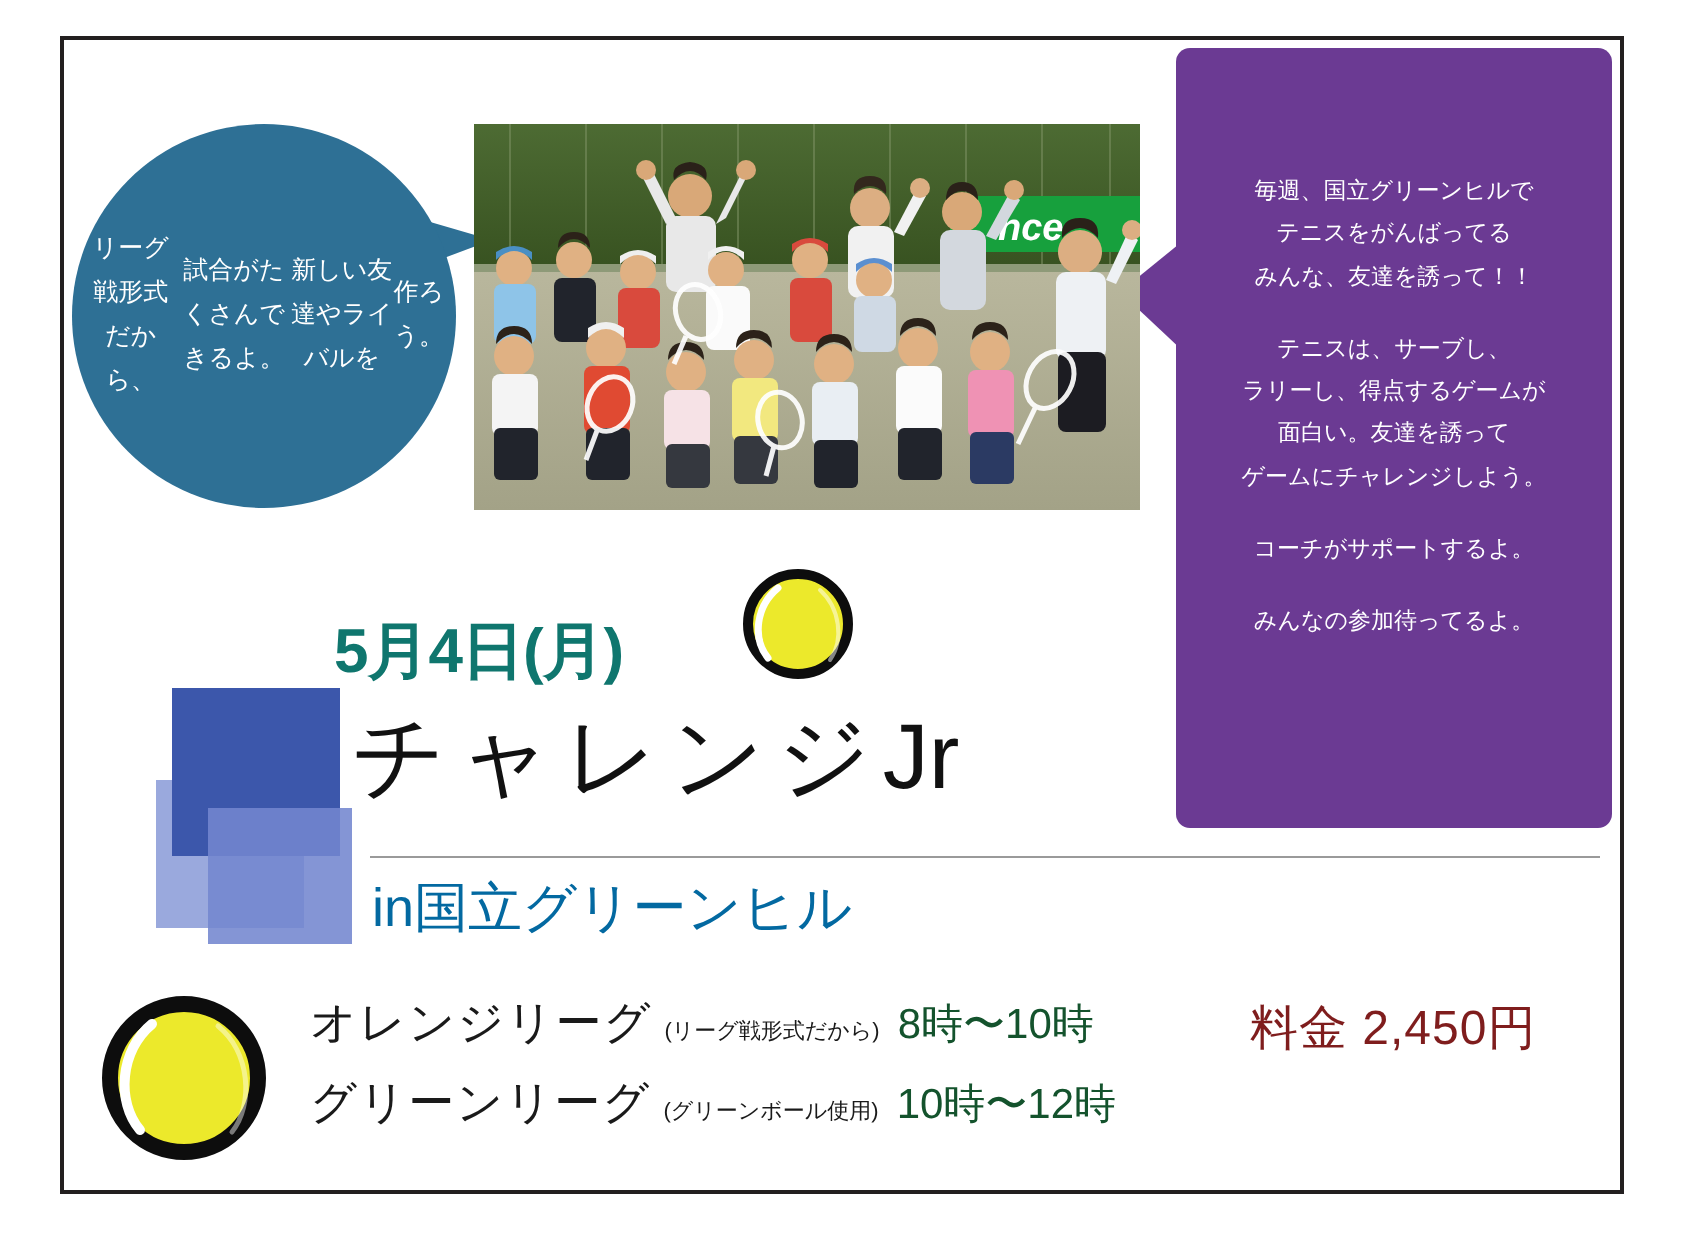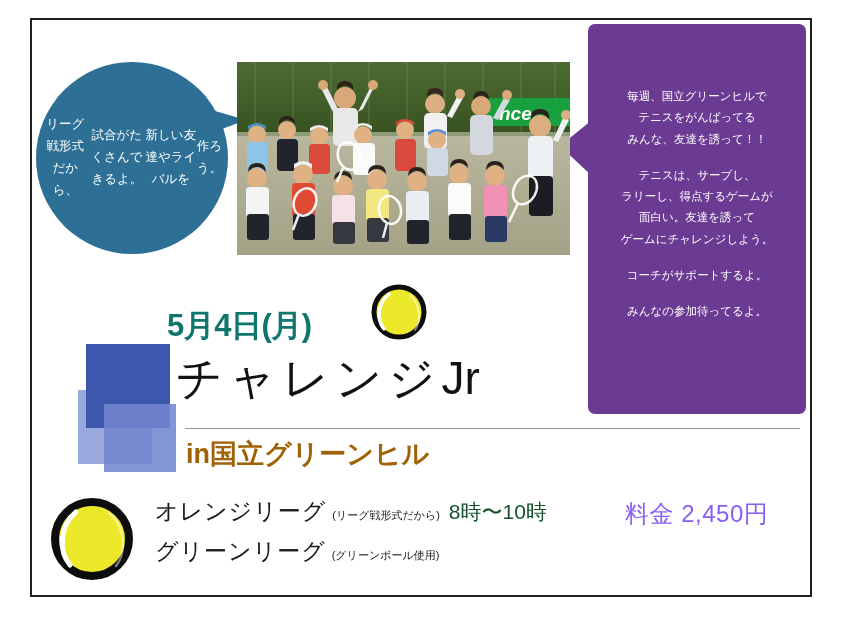--- a/index.html
+++ b/index.html
@@ -188,24 +188,23 @@
     width: 615px;
     height: 1px;
     background: #9a9a9a;
     z-index: 2;
   }
   .subtitle {
     position: absolute;
     left: 186px;
     top: 436px;
     font-size: 27px;
-    color: #a16207;
+    color: #0369a1;
     white-space: nowrap;
     z-index: 6;
-    font-weight: bold;
   }
 
   
   .ball-bottom {
     position: absolute;
     left: 48px;
     top: 495px;
     width: 88px;
     height: 88px;
     z-index: 6;
@@ -238,21 +237,21 @@
     color: #14532d;
   }
   .info-block {
     position: absolute;
     left: 625px;
     top: 498px;
     z-index: 6;
   }
   .info-row {
     font-size: 24px;
-    color: #8b5cf6;
+    color: #7f1d1d;
     white-space: nowrap;
     margin-bottom: 12px;
     letter-spacing: 0.5px;
   }
 </style>
 </head>
 <body>
 
 <div id="flyer">
 
@@ -444,20 +443,21 @@
 
   <div class="league-list">
     <div class="league-row">
       <span class="league-name">オレンジリーグ</span>
       <span class="league-note">(リーグ戦形式だから)</span>
       <span class="league-time">8時〜10時</span>
     </div>
     <div class="league-row">
       <span class="league-name">グリーンリーグ</span>
       <span class="league-note">(グリーンボール使用)</span>
+      <span class="league-time">10時〜12時</span>
     </div>
   </div>
 
   <div class="info-block">
     <div class="info-row">料金 2,450円</div>
   </div>
 
 </div>
 
 </body></html>

